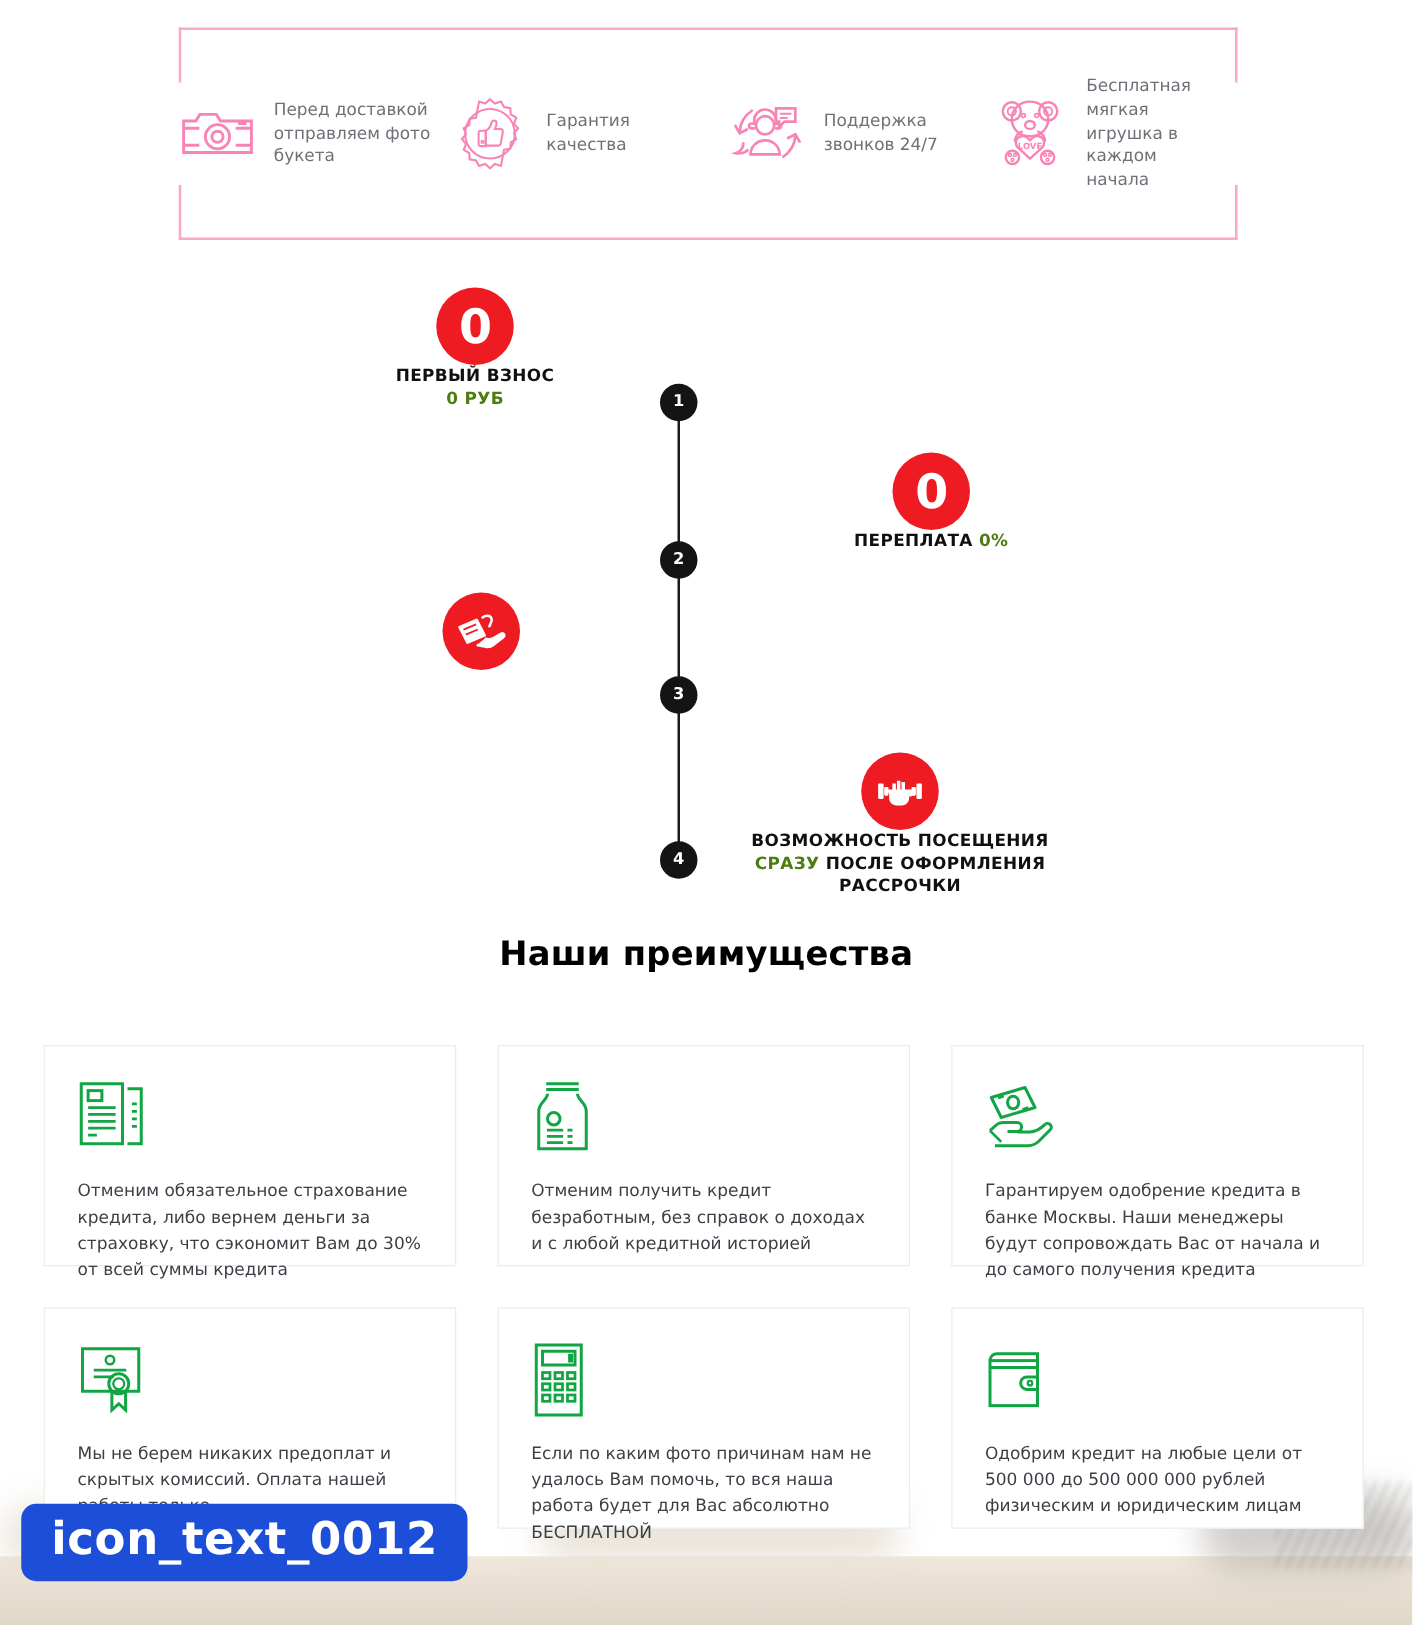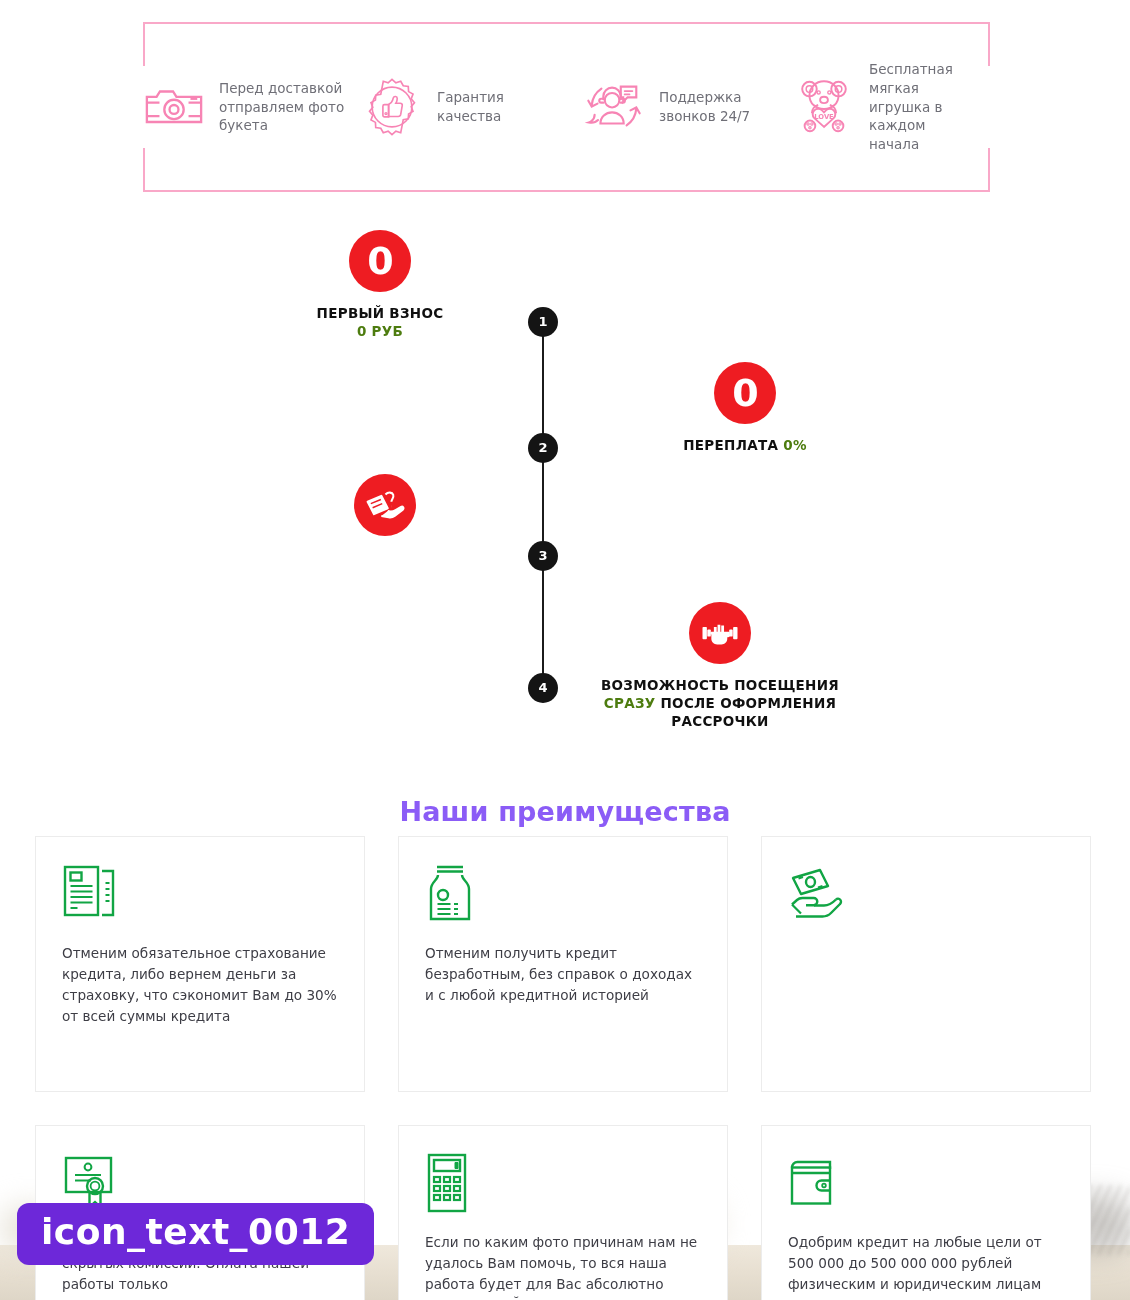--- a/index.html
+++ b/index.html
@@ -89,21 +89,21 @@
     font-family:"DejaVu Sans", sans-serif;
   }
   .tl-dot.d1 { top:77px; }
   .tl-dot.d2 { top:203px; }
   .tl-dot.d3 { top:311px; }
   .tl-dot.d4 { top:443px; }
 
   .tl-item { position:absolute; }
   .tl-item .tl-ico-wrap { display:flex; justify-content:center; }
   .tl-cap {
-    margin-top:12px; text-align:center;
+    text-align:center;
     font-family:"DejaVu Sans", sans-serif;
     font-weight:bold; font-size:13.5px; line-height:1.35;
     letter-spacing:.3px; color:#101010; text-transform:uppercase;
   }
   .tl-cap .hi { color:#4d7c0f; }
 
   .tl-item.t1 { left:255px; top:0px;   width:250px; }
   .tl-item.t2 { left:620px; top:132px; width:250px; }
   .tl-item.t3 { left:240px; top:244px; width:290px; }
   .tl-item.t4 { left:580px; top:372px; width:280px; }
@@ -118,46 +118,46 @@
     color:#ffffff; font-size:38px; line-height:1;
     position:relative; letter-spacing:-1px;
   }
   .rb-sup {
     position:absolute; top:-2px; right:-14px;
     font-size:15px; font-weight:bold; color:#ffffff;
   }
 
   
   .section-title {
-    position:absolute; left:0; top:796px; width:1130px; z-index:2;
+    position:absolute; left:0; top:748px; width:1130px; z-index:2;
     text-align:center;
     font-family:"DejaVu Sans", sans-serif;
-    font-size:27px; font-weight:bold; color:#8b5cf6; letter-spacing:.2px;
+    font-size:27px; font-weight:bold; color:#000000; letter-spacing:.2px;
   }
 
   
   .cards {
     position:absolute; left:35px; top:836px; width:1060px; z-index:2;
     display:grid; grid-template-columns:repeat(3, 330px); gap:33px 33px;
   }
   .card {
     background:#ffffff; border:1px solid #ececec;
-    width:330px; height:256px; padding:26px 24px 20px 26px;
+    width:330px; height:177px; padding:26px 24px 20px 26px;
     position:relative;
   }
   .card-ico { height:62px; margin-bottom:18px; display:block; }
   .card-txt {
     font-size:13.6px; line-height:1.55; color:#3d3d45;
     font-family:"DejaVu Sans", sans-serif;
   }
 
   
   .tag-overlay {
     position:absolute; left:17px; top:1203px; z-index:30;
-    background:#6d28d9; color:#ffffff;
+    background:#1d4ed8; color:#ffffff;
     border-radius:12px;
     padding:11px 24px 15px 24px;
     font-family:"DejaVu Sans", sans-serif;
     font-size:36px; font-weight:bold; letter-spacing:.5px;
     line-height:1;
   }
 </style>
 </head>
 <body>
 
@@ -369,20 +369,21 @@
       <g fill="none" stroke="#11a544" stroke-width="2.4" stroke-linejoin="round">
         <path d="M5 12 32 4l8 16-27 8z"></path>
         <ellipse cx="22.5" cy="16" rx="4.5" ry="5"></ellipse>
         <path d="M10.5 12.5 15 11M30 21.5l4.5-1.5" stroke-width="2"></path>
         <path d="M4 38.5 9 34c1.5-1.4 3.4-2 5.4-2h11.3c2 0 3.6 1.6 3.6 3.6 0 2-1.6 3.6-3.6 3.6H18"></path>
         <path d="M26 39.5h10c4 0 9-3 12-6"></path>
         <path d="M48 33.5a3 3 0 0 1 4 4.5l-9 9c-2.5 2.5-5 3.5-8.5 3.5H8"></path>
         <path d="M4 38.5 13 47.5" stroke-width="2.2"></path>
       </g>
     </svg>
+    <div class="card-txt">Гарантируем одобрение кредита в банке Москвы. Наши менеджеры будут сопровождать Вас от начала и до самого получения кредита</div>
   </div>
 
   <div class="card">
     <svg class="card-ico" width="58" height="62" viewBox="0 0 58 62">
       <g fill="none" stroke="#11a544" stroke-width="2.4">
         <rect x="4" y="6" width="45" height="34"></rect>
         <circle cx="26" cy="15" r="3.4" stroke-width="2"></circle>
         <path d="M13 23h26M13 28.5h16" stroke-width="2.2"></path>
         <circle cx="33" cy="34" r="8"></circle>
         <circle cx="33" cy="34" r="4.4" stroke-width="1.8"></circle>

